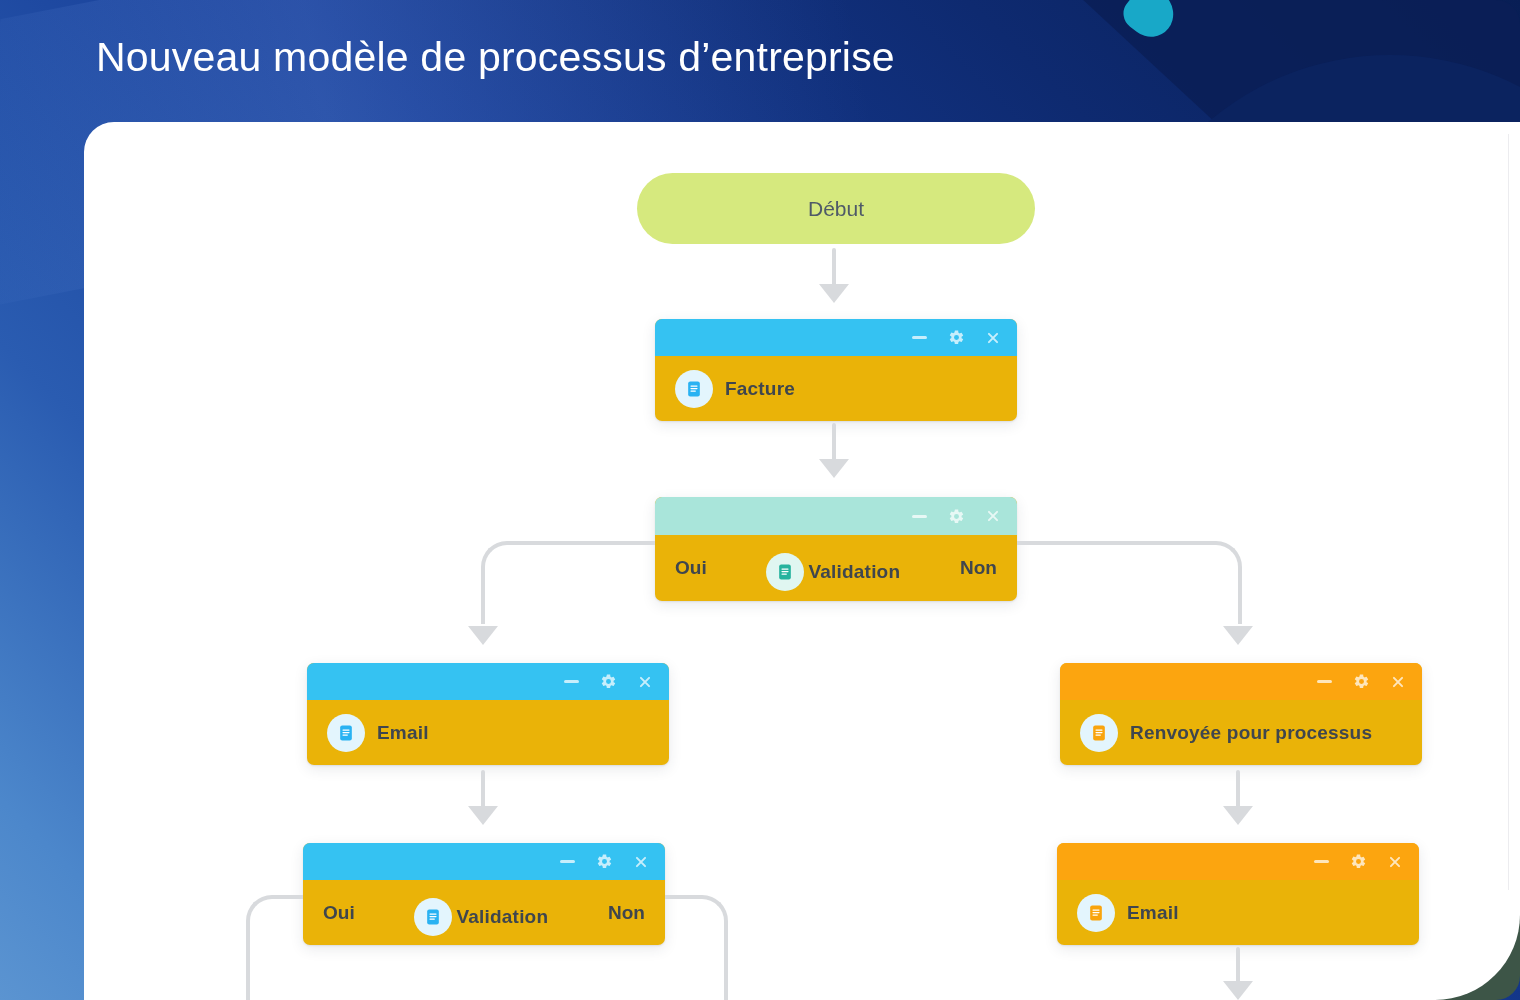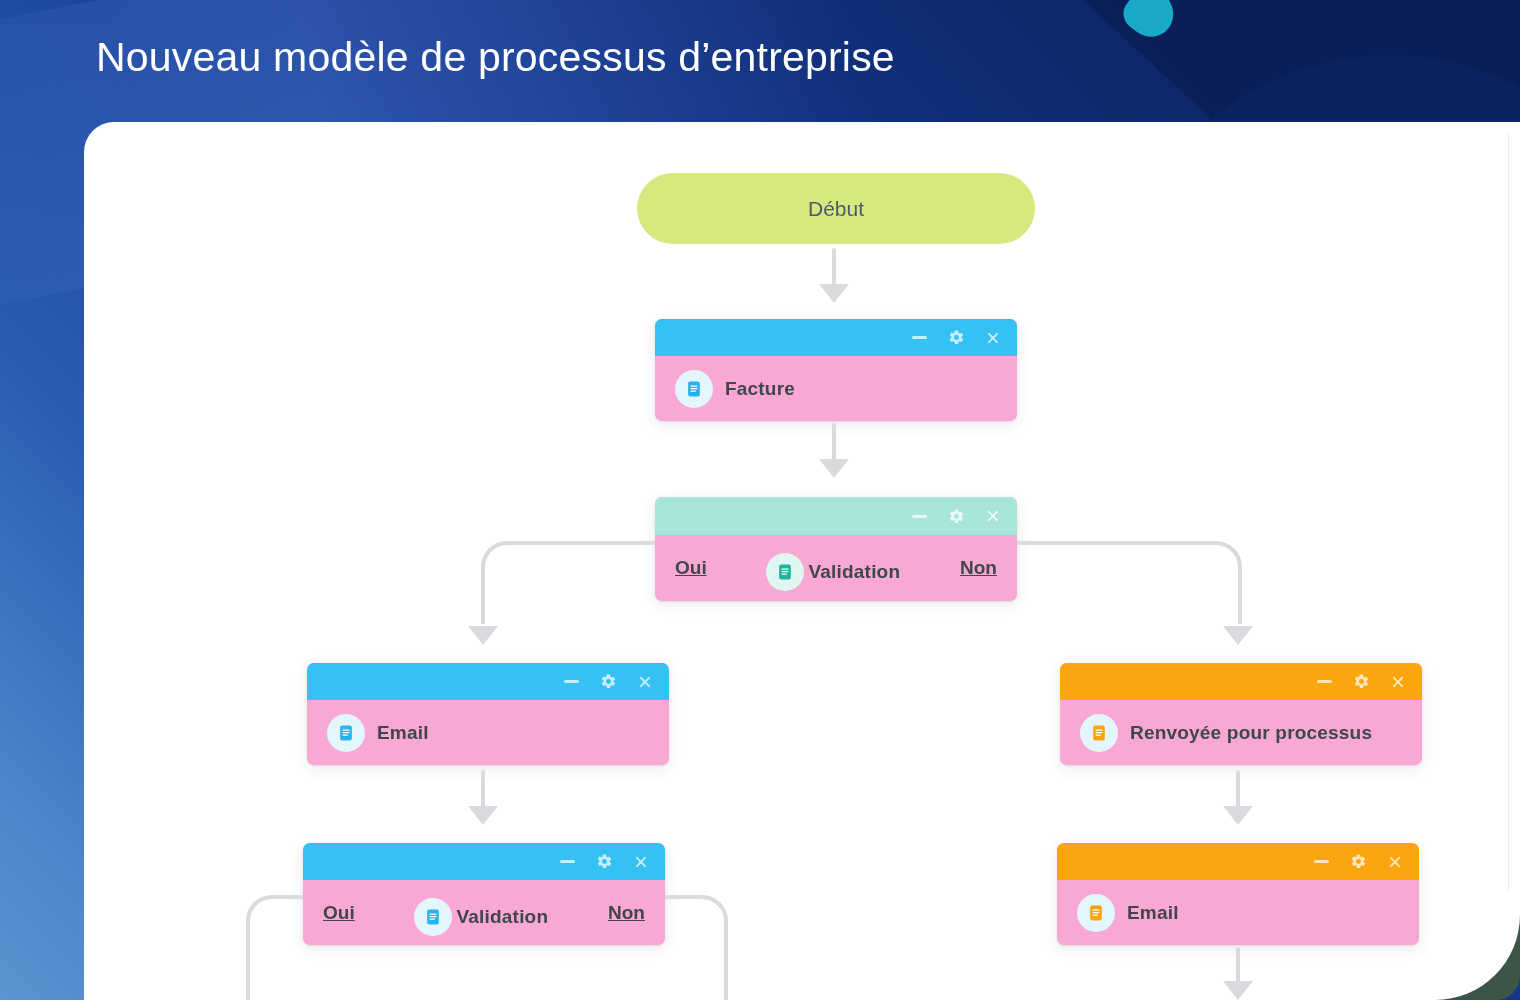--- a/index.html
+++ b/index.html
@@ -58,40 +58,40 @@
 
   
   .start-pill {
     position:absolute; left:553px; top:51px; width:398px; height:71px;
     background:#D6E97E; border-radius:36px;
     display:flex; align-items:center; justify-content:center;
   }
   .start-pill span { font-size:21px; font-weight:400; color:#4F5A68; }
 
   .card {
-    position:absolute; width:362px; background:#f9a8d4; border-radius:7px;
+    position:absolute; width:362px; background:#eab308; border-radius:7px;
     box-shadow:0 1px 2px rgba(40,50,70,.10), 0 4px 14px rgba(40,50,70,.10);
   }
   .card-h {
     height:37px; border-radius:7px 7px 0 0;
     display:flex; align-items:center; justify-content:flex-end;
     gap:21px; padding-right:17px;
   }
   .card.teal .card-h { height:38px; }
   .hdr-blue   { background:#35C2F2; }
   .hdr-teal   { background:#A9E5DA; }
   .hdr-orange { background:#FCA50F; }
   .card-b {
     height:65px; display:flex; align-items:center; gap:12px; padding:0 20px;
   }
   .card.teal .card-b { height:66px; }
   .card.decision .card-b { justify-content:space-between; gap:0; }
   .mid-group { display:flex; align-items:center; gap:4px;margin-top:8px; }
   .lbl { font-size:19px; font-weight:600; color:#3F464E; letter-spacing:.2px; }
-  .yn  { font-size:19px; font-weight:600; color:#3F464E;text-decoration:underline; }
+  .yn  { font-size:19px; font-weight:600; color:#3F464E; }
 
   .doc-badge {
     width:38px; height:38px; border-radius:50%;
     display:flex; align-items:center; justify-content:center; flex:0 0 auto;
   }
   .bg-lblue { background:#E3F5FD; }
   .bg-lteal { background:#E0F6F1; }
 
   .wc-min { width:15px; height:3px; border-radius:2px; background:rgba(255,255,255,.72); }
   .wc-btn { display:flex; align-items:center; cursor:pointer; }

